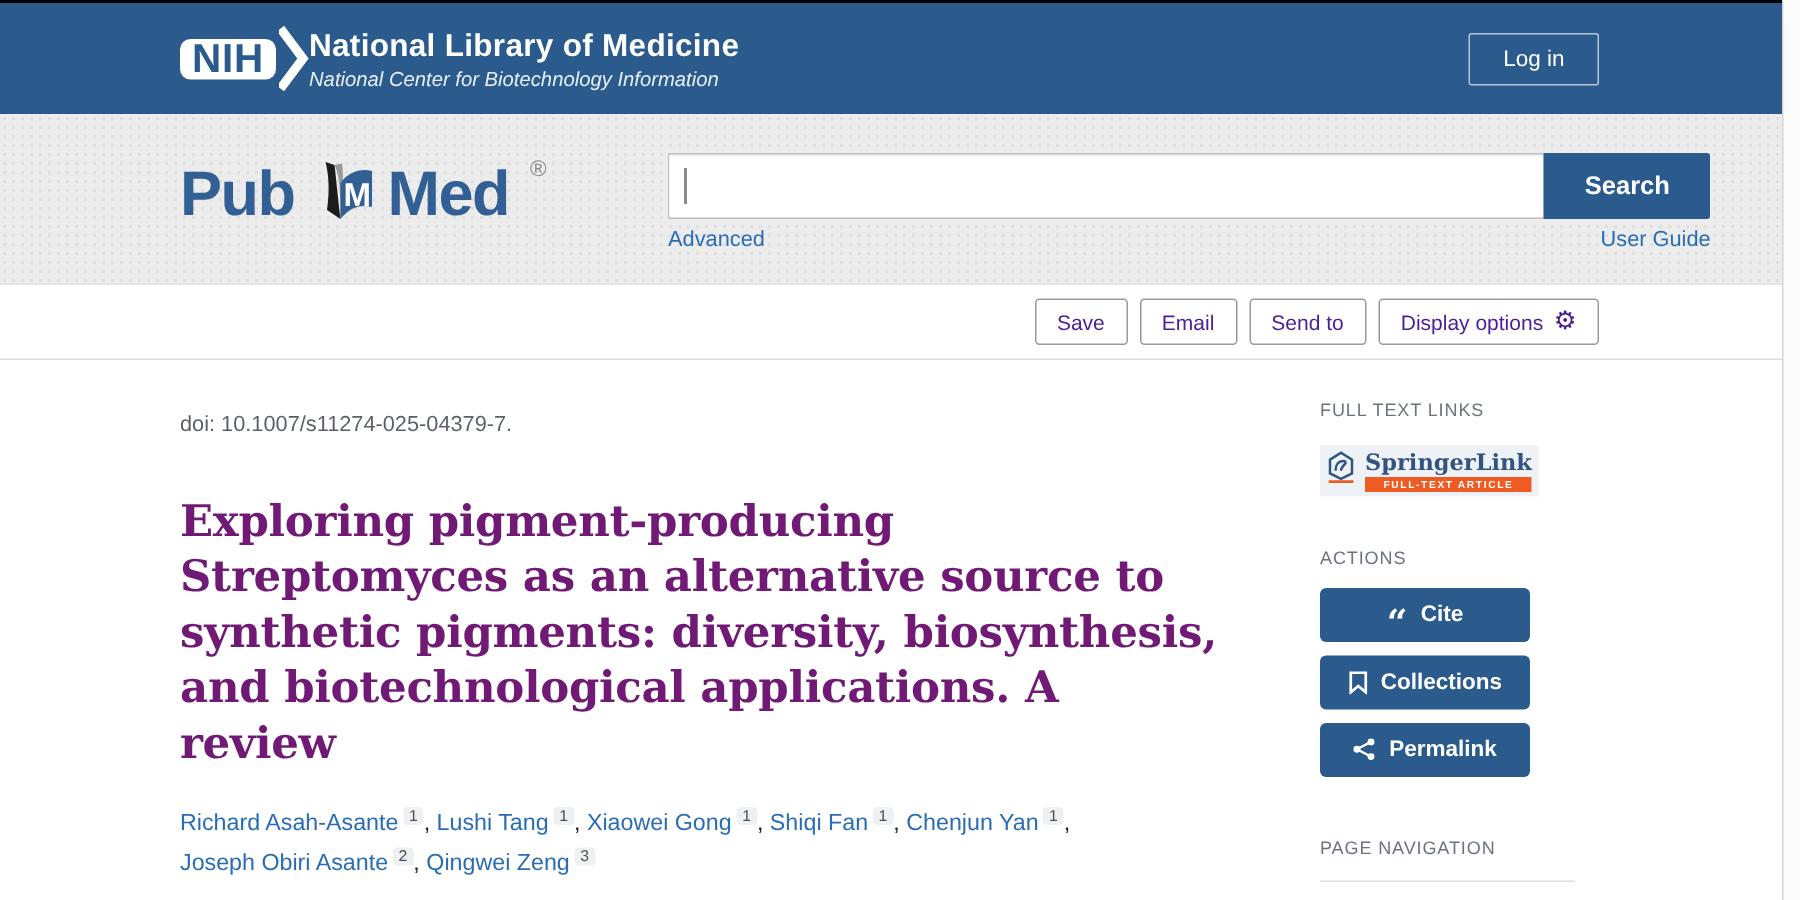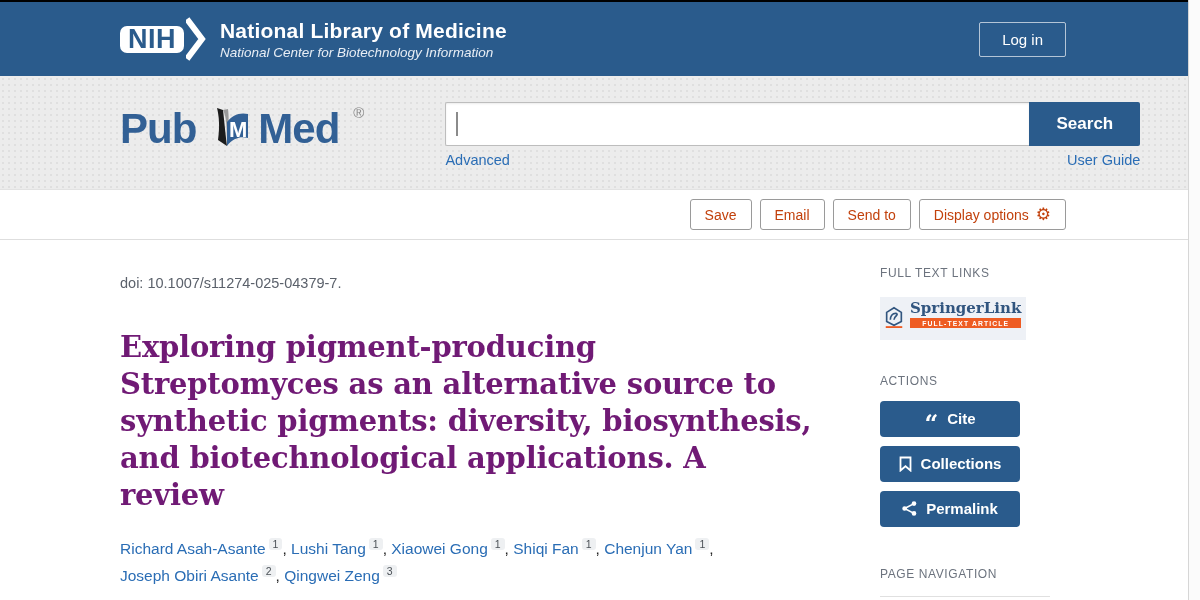--- a/index.html
+++ b/index.html
@@ -8,21 +8,21 @@
 
   .topline { height:2px; background:#000; width:1200px; }
 
   
   .hdr { height:74px; background:#2a5b8c; display:flex; align-items:center; }
   .hdr-inner { width:946px; margin-left:120px; display:flex; align-items:center; }
   .nih-lockup { display:flex; align-items:center; gap:4px; }
   .nih-box { background:#fff; border-radius:7px; padding:0 8px; font-weight:bold;
     font-size:27px; color:#2a5b8c; letter-spacing:0.5px; line-height:1; }
   .nih-chev { margin-left:-2px; }
-  .org { margin-left:14px; color:#fff; }
+  .org { color:#fff; }
   .org-title { font-size:21px; font-weight:bold; letter-spacing:0.2px; }
   .org-sub { font-size:13.5px; font-style:italic; margin-top:2px; color:#e8eef5; }
   .login { margin-left:auto; background:transparent; border:1px solid rgba(255,255,255,0.65);
     color:#fff; font-size:15px; padding:8px 22px; border-radius:2px; cursor:pointer;
     font-family:"Liberation Sans", sans-serif; }
 
   
   .band { height:114px; background:#ececec;
     background-image:radial-gradient(#dfdfdf 1px, transparent 1.2px);
     background-size:6px 6px; border-bottom:1px solid #e2e2e2;
@@ -43,21 +43,21 @@
     font-size:17px; font-weight:bold; cursor:pointer; border-radius:0 2px 2px 0;
     font-family:"Liberation Sans", sans-serif; }
   .links-row { display:flex; justify-content:space-between; margin-top:6px; }
   a.plain { color:#2a6db5; text-decoration:none; font-size:14.5px; cursor:pointer; }
 
   
   .toolbar { height:50px; background:#fff; border-bottom:1px solid #dedede;
     display:flex; align-items:center; }
   .toolbar-inner { width:946px; margin-left:120px; display:flex; justify-content:flex-end; gap:8px; }
   .tbtn { background:#fff; border:1px solid #9a9a9a; border-radius:3px; height:31px;
-    padding:0 14px; font-size:14px; color:#c2410c; cursor:pointer; display:flex;
+    padding:0 14px; font-size:14px; color:#4c1d95; cursor:pointer; display:flex;
     align-items:center; gap:7px; font-family:"Liberation Sans", sans-serif; }
   .gear { font-family:"DejaVu Sans", sans-serif; font-size:17px; line-height:1; }
 
   
   .main { display:flex; width:946px; margin-left:120px; padding-top:26px; }
   .left-col { width:692px; }
   .right-col { width:186px; margin-left:68px; }
 
   .cite-row { display:flex; align-items:center; gap:10px; font-size:15px; }
   .badge-review { background:#e4eaf2; color:#3a6ea5; padding:3px 12px; border-radius:2px;
@@ -77,22 +77,22 @@
   .auth-sep { color:#212121; }
 
   .affil-row { margin-top:16px; display:flex; align-items:center; gap:14px; font-size:15.5px; }
   .expand-ctl { display:flex; align-items:center; gap:5px; color:#3c4043; cursor:pointer; }
   .plus { font-size:17px; color:#555; }
   .ids-row { margin-top:12px; font-size:15.5px; display:flex; gap:22px; }
   .ids-row .grp { display:flex; gap:6px; }
   .doi-link { color:#2586c7; text-decoration:none; cursor:pointer; }
 
   .side-label { color:#6c737e; font-size:12px; letter-spacing:0.6px; }
-  .springer { margin-top:17px; display:inline-flex; align-items:flex-end; background:#eef1f6;
-    padding:3px 5px 12px 3px; cursor:pointer; }
+  .springer { margin-top:17px; display:inline-flex; align-items:flex-start; background:#eef1f6;
+    padding:3px 5px 3px 3px; cursor:pointer; }
   .sp-icon { margin-right:5px; display:flex; flex-direction:column; align-items:center; }
   .sp-text { display:flex; flex-direction:column; }
   .sp-name { font-family:"DejaVu Serif", serif; font-weight:bold; font-size:15px; color:#31557f;
     line-height:1.1; }
   .sp-bar { background:#ee5c23; color:#fff; font-size:6.8px; font-weight:bold;
     letter-spacing:1.1px; text-align:center; padding:2px 0 1px; margin-top:1px; }
   .actions-label { margin-top:34px; }
   .act-btn { width:140px; height:36px; background:#2a5b8c; border:none; border-radius:4px;
     color:#fff; font-size:15px; font-weight:bold; cursor:pointer; display:flex;
     align-items:center; justify-content:center; gap:9px; margin-top:9px;

